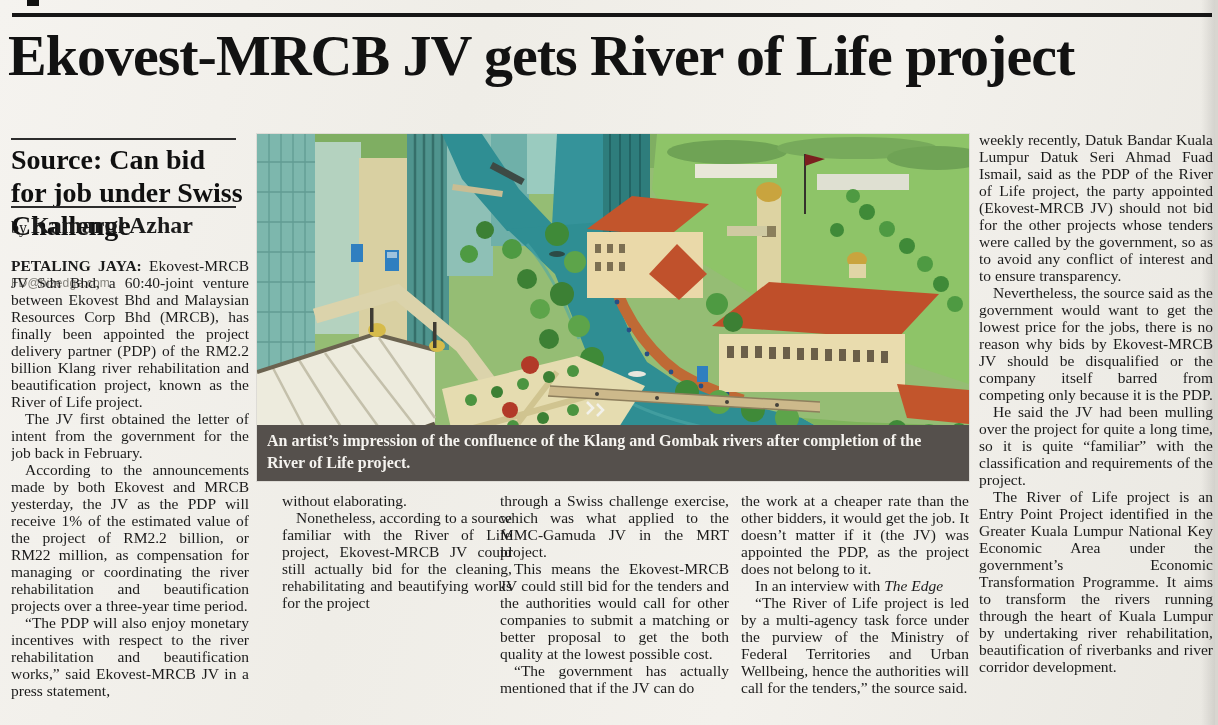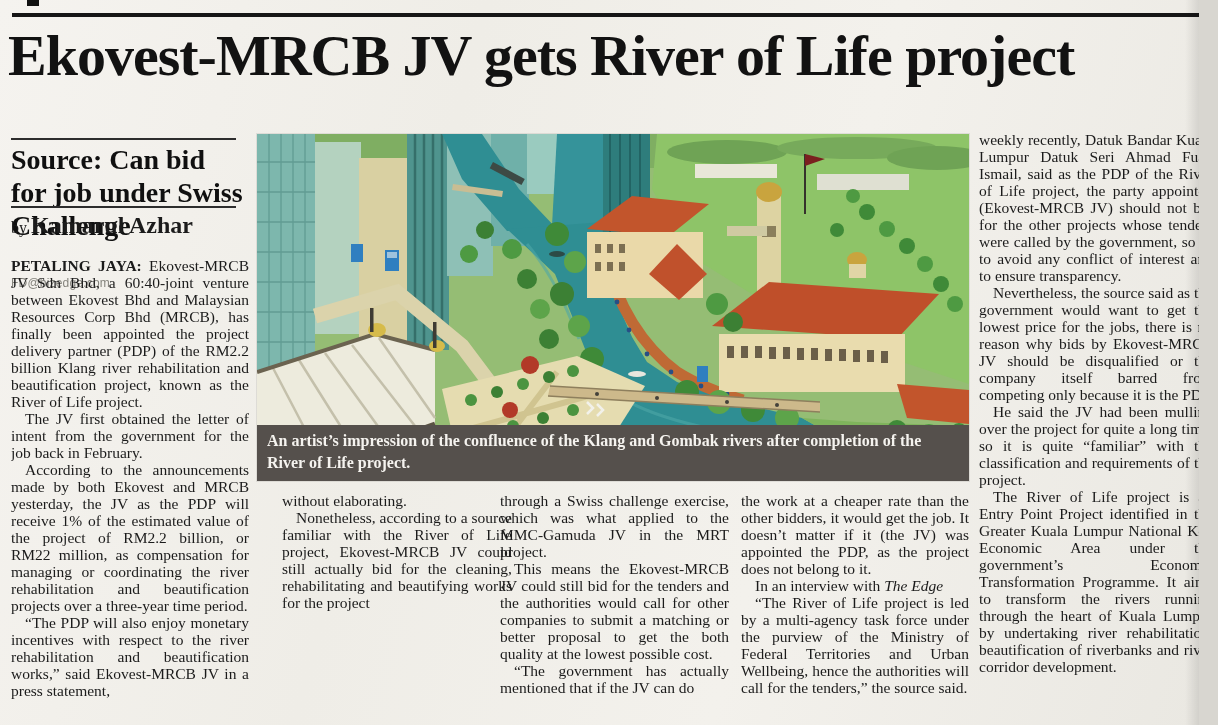--- a/index.html
+++ b/index.html
@@ -1,19 +1,19 @@
 <!DOCTYPE html>
 <html lang="en"><head>
 <meta charset="utf-8">
 <style>
   html,body{margin:0;padding:0;background:#d8d6d0;}
   #page{
     position:relative;width:1199px;height:725px;overflow:hidden;
     background:linear-gradient(105deg,#f5f3ef 0%,#efede7 35%,#f3f1ec 65%,#eae8e2 100%);
-    font-family:"Liberation Serif", serif;color:#1b1b1b;
+    font-family:"Liberation Serif", serif;color:#1b1b1b;padding-left:16px;
   }
   #page::after{content:"";position:absolute;top:0;right:0;width:14px;height:100%;
     background:linear-gradient(to right,rgba(0,0,0,0),rgba(0,0,0,0.10));pointer-events:none;}
   .reg-mark{position:absolute;left:27px;top:0;width:12px;height:6px;background:#111;}
   .top-rule{position:absolute;left:12px;top:13px;width:1200px;height:4px;background:#161616;}
   .headline{
     position:absolute;left:8px;top:24px;width:1206px;margin:0;
     font-size:58px;font-weight:700;letter-spacing:-1px;line-height:1.1;
     white-space:nowrap;color:#121212;
   }

